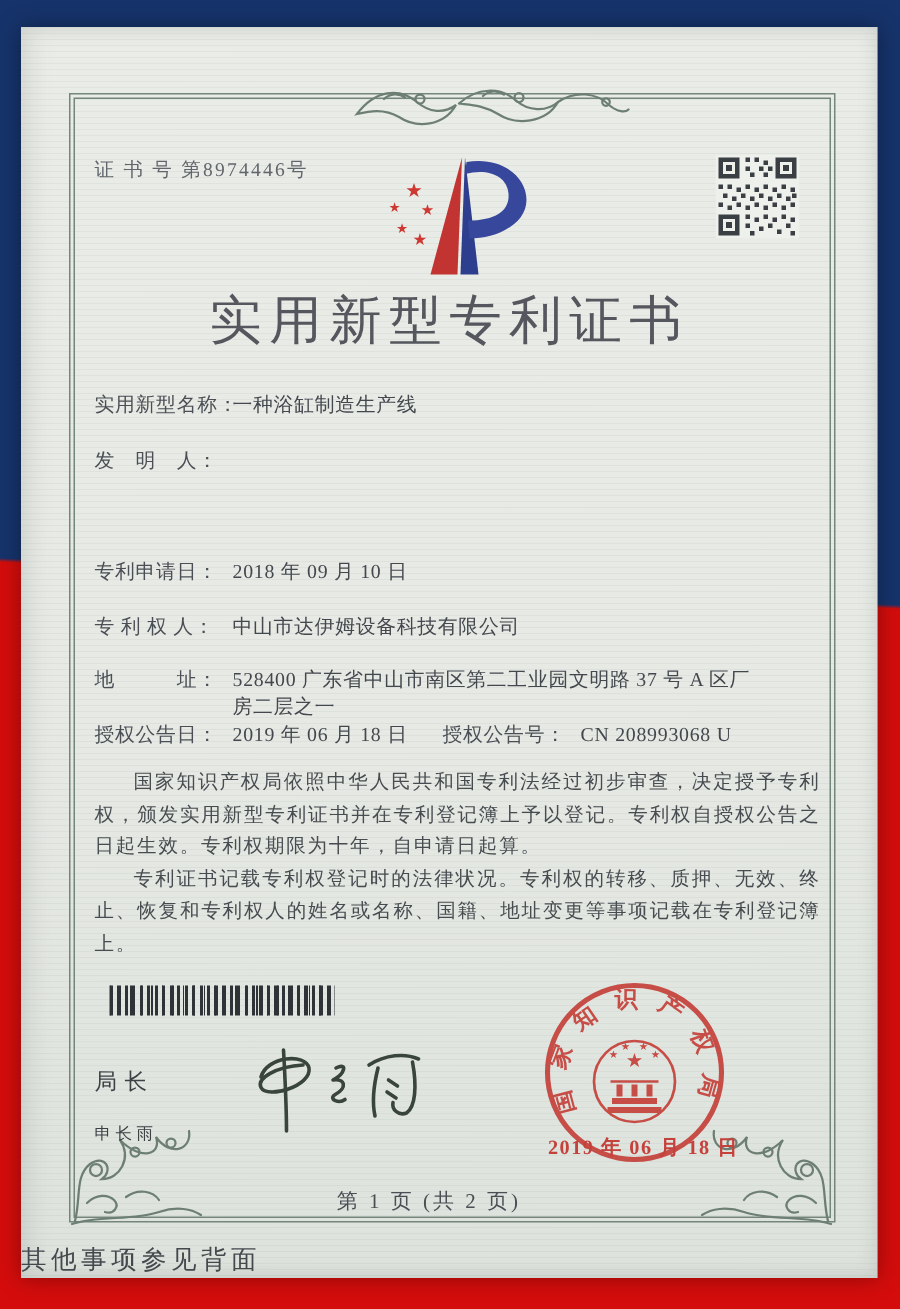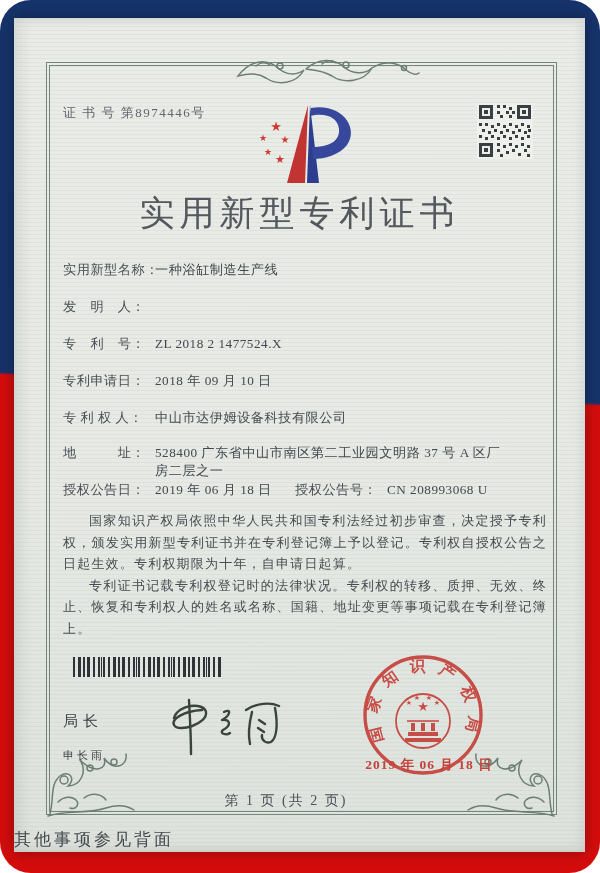--- a/index.html
+++ b/index.html
@@ -1,18 +1,18 @@
 <!DOCTYPE html>
 <html><head>
 <meta charset="utf-8">
 <style>
   html,body{margin:0;padding:0;width:600px;height:873px;overflow:hidden;
     font-family:"Liberation Serif","DejaVu Serif",serif;}
   .scene{position:relative;width:600px;height:873px;
-    background:linear-gradient(183deg,#16336b 0%,#16336b 44.6%,#d40d0c 44.9%,#d40d0c 100%);border-radius:31px;}
+    background:linear-gradient(183deg,#16336b 0%,#16336b 44.6%,#d40d0c 44.9%,#d40d0c 100%);}
   .paper{position:absolute;left:14px;right:15px;top:18px;bottom:21px;
     background:linear-gradient(178deg,#eaece7 0%,#e6e9e4 55%,#dde2dc 100%);
     box-shadow:0 0 14px rgba(0,0,0,.35), inset 6px 0 14px rgba(120,130,125,.18), inset -4px 0 10px rgba(120,130,125,.12);}
   .paper::before{content:"";position:absolute;inset:0;pointer-events:none;
     background:repeating-linear-gradient(to bottom,rgba(150,168,158,.12) 0 1px,rgba(255,255,255,0) 1px 4px);}
   .frame{position:absolute;left:32px;top:44px;width:509px;height:751px;
     border:1px solid #74857b;}
   .frame-inner{position:absolute;inset:2px;border:1px solid #74857b;}
   .abs{position:absolute;}
   .cert-no{left:49px;top:86px;font-size:13px;color:#61666d;letter-spacing:1.5px;}
@@ -159,24 +159,20 @@
 
     <div class="abs title">实用新型专利证书</div>
 
     <div class="abs frow" style="top:243px">
       <span class="flabel">实用新型名称：</span>
       <span class="fvalue">一种浴缸制造生产线</span>
     </div>
     <div class="abs frow" style="top:280px">
       <span class="flabel">发　明　人：</span>
     </div>
-    <div class="abs frow" style="top:317px">
-      <span class="flabel">专　利　号：</span>
-      <span class="fvalue">ZL 2018 2 1477524.X</span>
-    </div>
     <div class="abs frow" style="top:354px">
       <span class="flabel">专利申请日：</span>
       <span class="fvalue">2018 年 09 月 10 日</span>
     </div>
     <div class="abs frow" style="top:391px">
       <span class="flabel">专 利 权 人：</span>
       <span class="fvalue">中山市达伊姆设备科技有限公司</span>
     </div>
     <div class="abs frow" style="top:426px;height:40px">
       <span class="flabel">地　　　址：</span>

